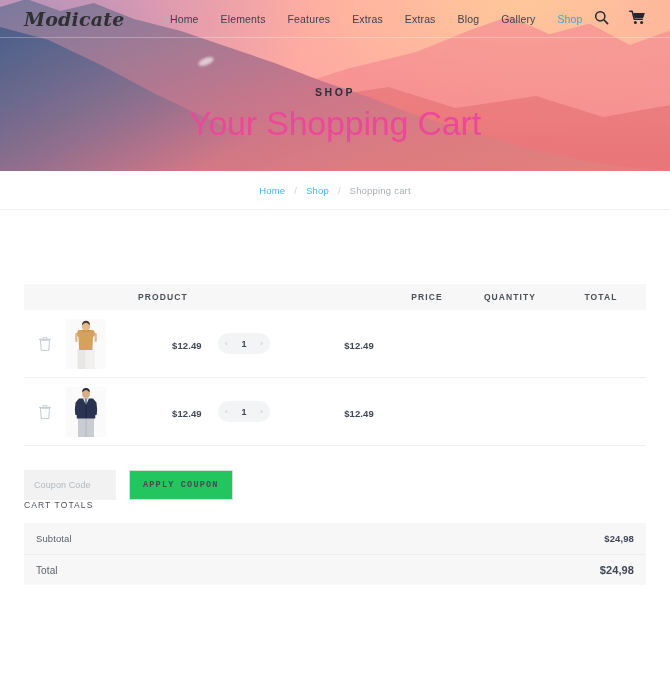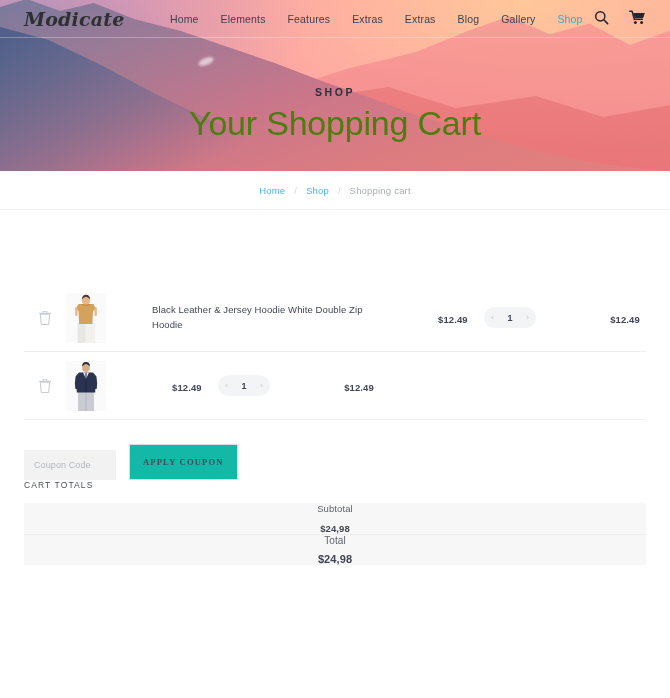--- a/index.html
+++ b/index.html
@@ -148,21 +148,21 @@
   .hero-kicker {
     font-size: 10.5px;
     letter-spacing: 2.6px;
     color: #2c2f3a;
     font-weight: 700;
     margin-bottom: 7px;
   }
   .hero-title {
     font-size: 34px;
     font-weight: 400;
-    color: #4d7c0f;
+    color: #ec4899;
     letter-spacing: -.2px;
     line-height: 1.08;
   }
 
   
   .breadcrumb-bar {
     height: 39px;
     display: flex;
     align-items: center;
     justify-content: center;
@@ -276,24 +276,24 @@
     border: 0;
     outline: none;
     font-family: "Liberation Sans", sans-serif;
     font-size: 9px;
     color: #9aa0a6;
     padding: 0 10px;
     letter-spacing: .1px;
   }
   .coupon-input::placeholder { color: #b4b9bf; }
   .btn-outline {
-    height: 36px;
+    height: 30px;
     border: 1px solid #dcdcdc;
-    background: #14b8a6;
-    font-family: Liberation Serif, serif;
+    background: #22c55e;
+    font-family: Liberation Mono, monospace;
     font-size: 8.5px;
     font-weight: 700;
     letter-spacing: 1.2px;
     color: #454b55;
     padding: 0 13px;
     cursor: pointer;
   }
   .apply-btn { margin-left: 13px; }
   .update-btn { margin-left: auto; }
 
@@ -308,21 +308,20 @@
   .total-row {
     height: 31px;
     display: flex;
     align-items: center;
     justify-content: space-between;
     padding: 0 12px;
     background: #f7f7f7;
     font-size: 9.5px;
     color: #5b626d;
     letter-spacing: .1px;
-    flex-direction: column;
   }
   .total-row + .total-row { border-top: 1px solid #ededed; }
   .total-row .amt { font-weight: 700; color: #3f4654; }
   .total-row.grand { font-size: 10px; }
   .total-row.grand .amt { font-size: 11px; }
 </style>
 </head>
 <body>
 
 <div class="hero">
@@ -377,20 +376,28 @@
   <span class="crumb-sep">/</span>
   <span class="crumb">Shop</span>
   <span class="crumb-sep">/</span>
   <span class="crumb current">Shopping cart</span>
 </div>
 
 <div class="page">
 
   <div class="cart-table">
 
+    <div class="cart-head">
+      <div class="col-del"></div>
+      <div class="col-thumb"></div>
+      <div class="col-name">PRODUCT</div>
+      <div class="col-price">PRICE</div>
+      <div class="col-qty">QUANTITY</div>
+      <div class="col-total">TOTAL</div>
+    </div>
 
     <div class="cart-row">
       <div class="del-btn">
         <svg width="12" height="14" viewBox="0 0 12 14">
           <path d="M1.4 3.3 h9.2 l-.8 9.3 a1 1 0 0 1 -1 .9 h-5.6 a1 1 0 0 1 -1 -.9 z" fill="none" stroke="#c9ced4" stroke-width="1.1"></path>
           <rect x="0" y="1.7" width="12" height="1.2" rx=".5" fill="#c9ced4"></rect>
           <path d="M4.2 1.7 v-.9 a.6 .6 0 0 1 .6 -.6 h2.4 a.6 .6 0 0 1 .6 .6 v.9" fill="none" stroke="#c9ced4" stroke-width="1.1"></path>
         </svg>
       </div>
       <div class="col-thumb">
@@ -400,23 +407,20 @@
             <rect x="11" y="30" width="18" height="20" fill="#f2f1ee"></rect>
             <rect x="12" y="30" width="7.5" height="20" fill="#e9e7e3"></rect>
             <path d="M12.5 11 h15 l2.5 5 -3 2 -.6 13 h-13.3 l-.6 -13 -3 -2 z" fill="#d5a25c"></path>
             <path d="M14.5 11 q5.5 4 11 0" fill="#c98f46"></path>
             <circle cx="20" cy="7.5" r="4.1" fill="#e3b98c"></circle>
             <path d="M16 6.3 q4 -5 8 0 q0 -4.5 -4 -4.5 q-4 0 -4 4.5z" fill="#4a3a2e"></path>
             <rect x="9.2" y="14" width="2.3" height="9" rx="1.1" fill="#e3b98c"></rect>
             <rect x="28.5" y="14" width="2.3" height="9" rx="1.1" fill="#e3b98c"></rect>
           </svg>
         </div>
-      </div>
-      <div class="col-name">
-        <div class="prod-name">Black Leather &amp; Jersey Hoodie White Double Zip Hoodie</div>
       </div>
       <div class="col-price">
         <span class="price">$12.49</span>
       </div>
       <div class="col-qty qty-wrap">
         <div class="stepper">
           <span class="step-arrow">‹</span>
           <span class="qty-val">1</span>
           <span class="step-arrow">›</span>
         </div>

